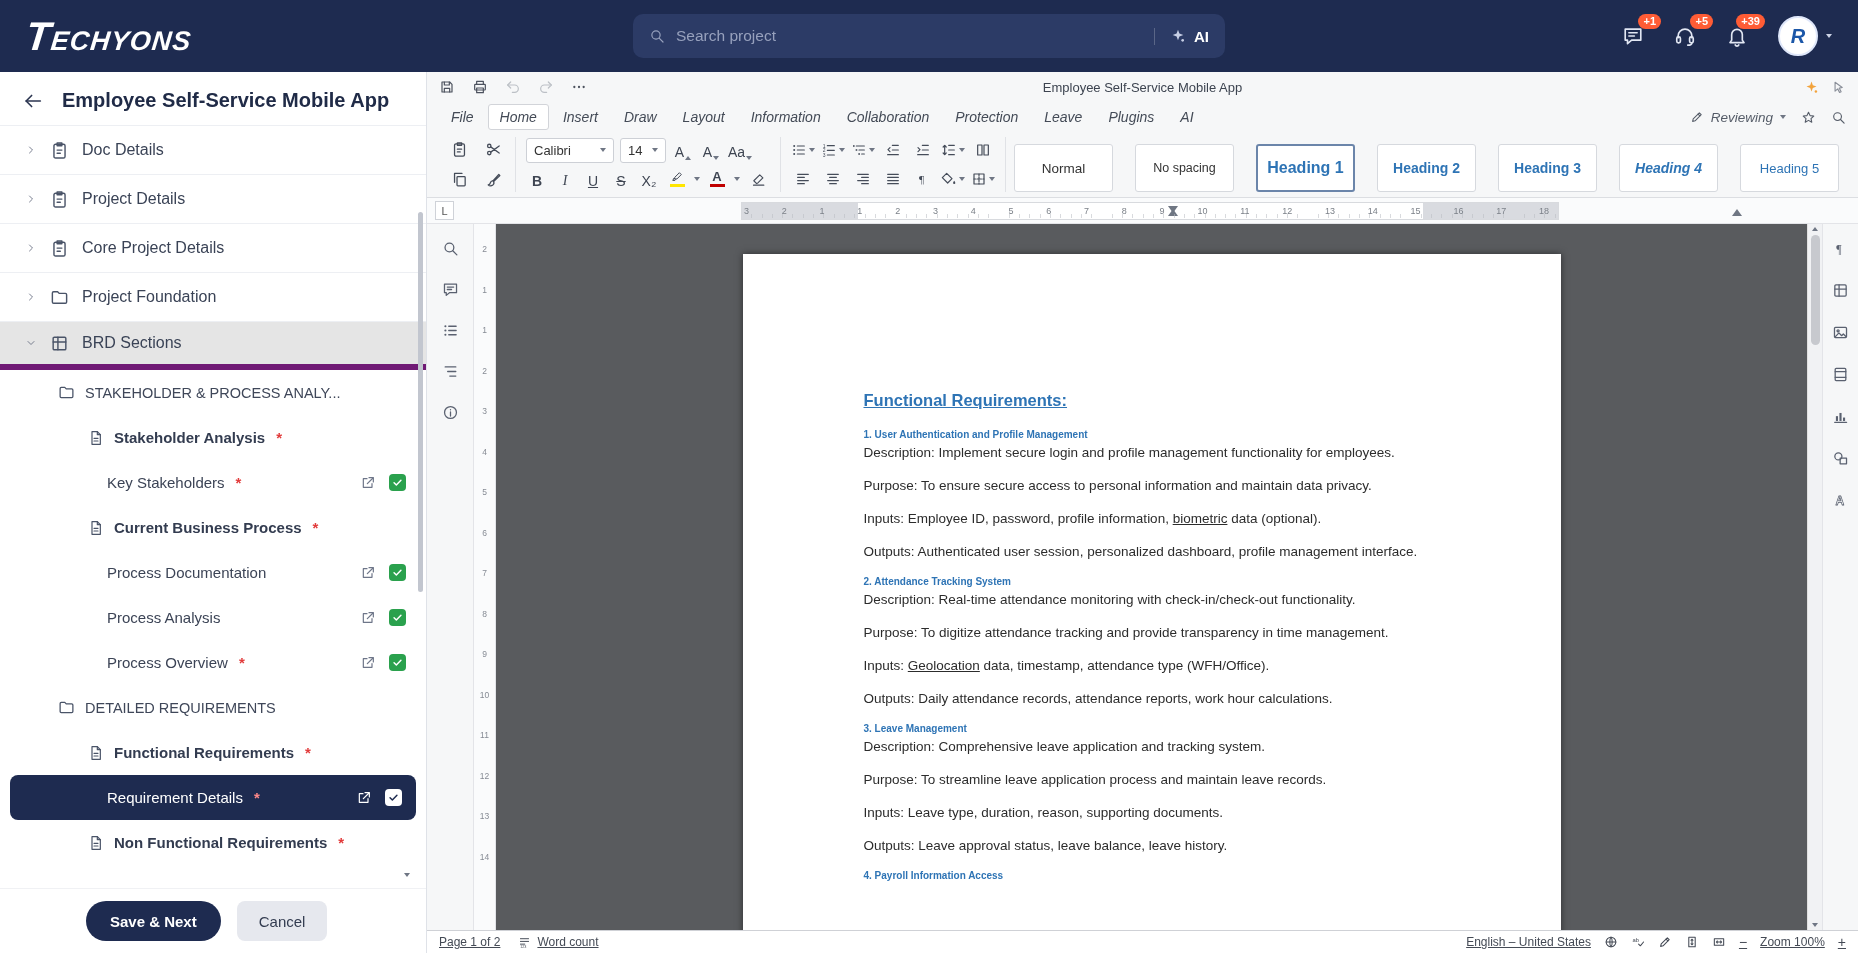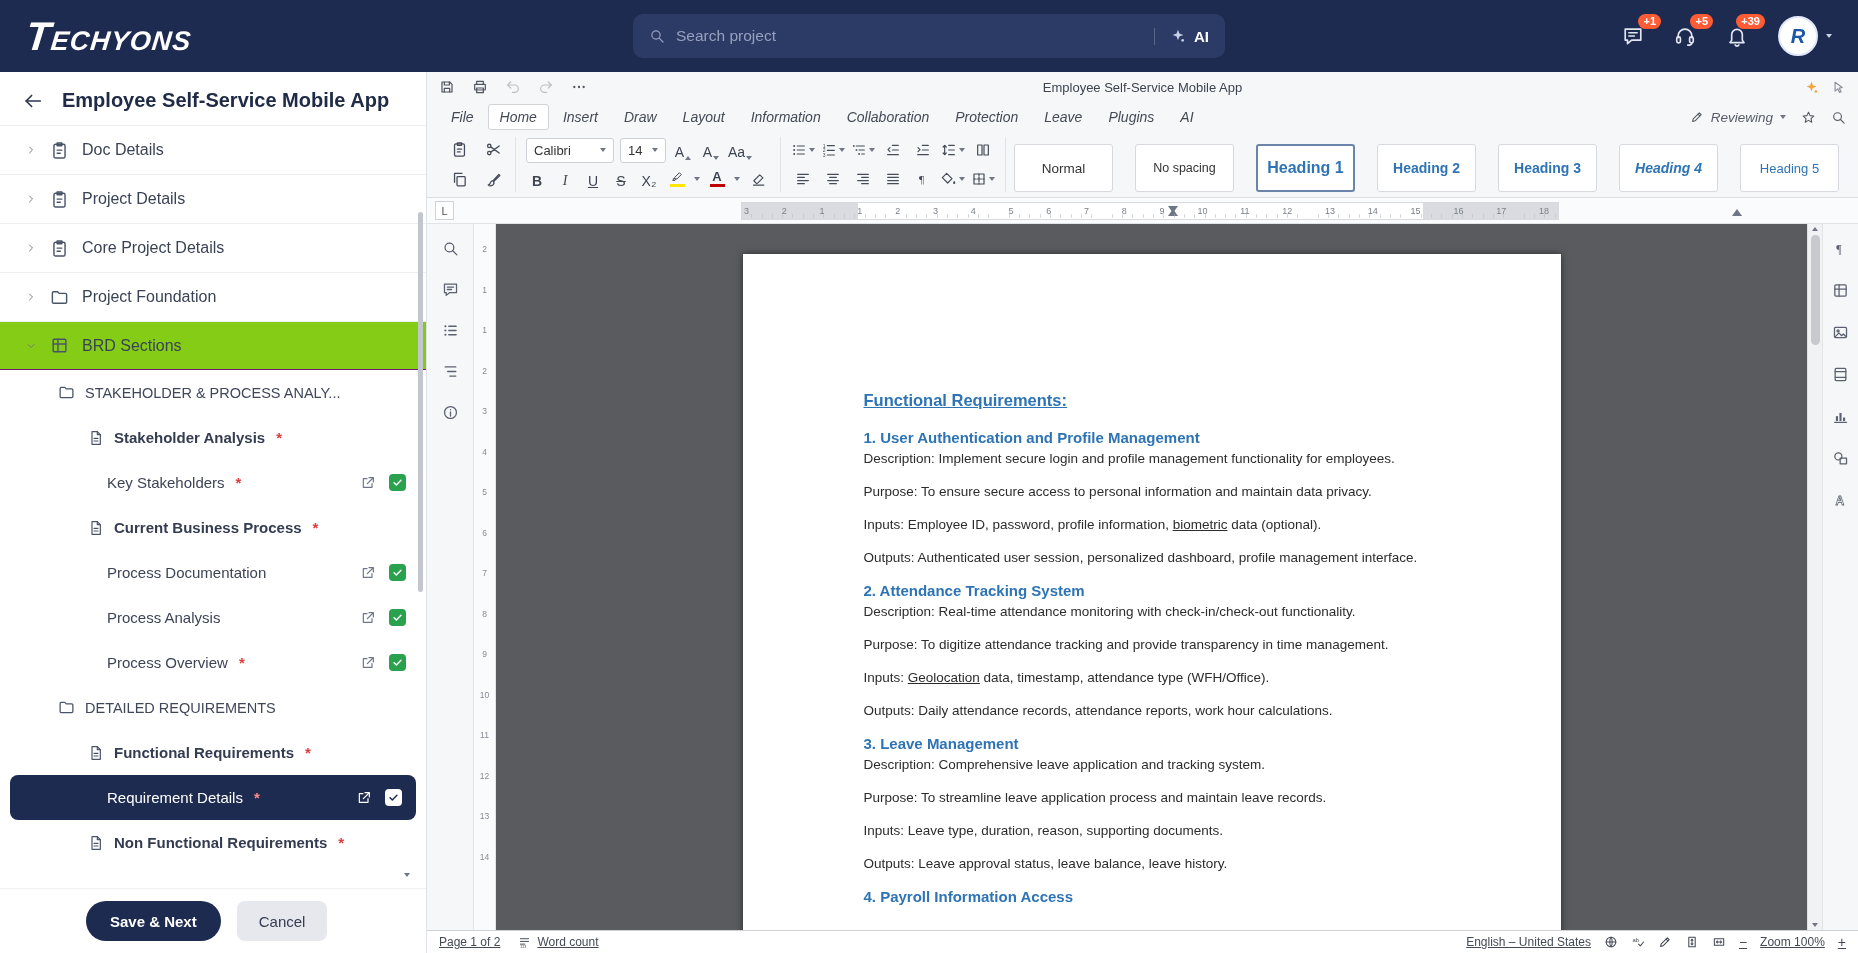--- a/index.html
+++ b/index.html
@@ -33,21 +33,21 @@
   .avatar { width:40px; height:40px; border-radius:50%; background:#fff; color:#1b57a8; display:flex; align-items:center; justify-content:center; font-weight:bold; font-style:italic; font-size:20px; border:2px solid #dfe7fa; }
 
   .main { flex:1; display:flex; min-height:0; }
 
   
   .sidebar { flex:0 0 427px; background:#fff; border-right:1px solid #dfe2e8; display:flex; flex-direction:column; position:relative; }
   .sb-header { display:flex; align-items:center; gap:18px; padding:17px 22px 13px; }
   .sb-header .back { color:#2b3550; cursor:pointer; }
   .sb-title { font-size:20px; font-weight:bold; color:#202b47; }
   .acc-row { flex:0 0 49px; display:flex; align-items:center; gap:13px; padding:0 20px 0 25px; border-top:1px solid #edeff3; font-size:16px; color:#3a4356; font-weight:500; cursor:pointer; }
-  .acc-row.brd { background:#84cc16; border-bottom:1px solid #701a75; }
+  .acc-row.brd { background:#e5e5e5; border-bottom:6px solid #701a75; }
   .acc-chev { color:#6a7183; }
   .acc-ic { color:#4a5468; }
   .tree-row { flex:0 0 45px; display:flex; align-items:center; gap:10px; padding-right:20px; font-size:15px; color:#3c4456; cursor:pointer; }
   .lvl0 { padding-left:58px; font-size:14.5px; color:#3f4759; }
   .lvl1 { padding-left:88px; font-weight:bold; color:#333c50; font-size:15px; }
   .lvl2 { padding-left:107px; }
   .tree-ic { color:#4a5468; flex:0 0 auto; }
   .req { color:var(--required-red,#e23b3b); font-weight:bold; margin-left:1px; }
   .row-end { margin-left:auto; display:flex; align-items:center; gap:13px; }
   .ext { color:#6e7689; cursor:pointer; }
@@ -122,21 +122,21 @@
 
   .workspace { flex:1; display:flex; min-height:0; }
   .left-strip { flex:0 0 47px; background:#f6f7f8; border-right:1px solid #e3e4e8; display:flex; flex-direction:column; align-items:center; padding-top:16px; gap:24px; color:#5a6170; }
   .left-strip > * { cursor:pointer; }
   .vruler { flex:0 0 22px; background:#fafbfc; border-right:1px solid #e3e4e8; position:relative; }
   .vnums { position:absolute; top:20px; left:0; right:0; display:flex; flex-direction:column; align-items:center; font-size:8.5px; color:#868b94; }
   .vnums span { height:40.5px; }
   .canvas { flex:1; background:#595b5e; display:flex; justify-content:center; overflow:hidden; position:relative; }
   .page { width:818px; height:calc(100% - 14px); margin-top:30px; background:#fff; box-shadow:0 0 7px rgba(0,0,0,.5); padding:137px 137px 0 121px; }
   .doc-h1 { color:var(--heading-blue,#2e74b5); font-size:16.5px; font-weight:bold; text-decoration:underline; margin:0 0 19px; }
-  .sec-title { color:var(--heading-blue,#2e74b5); font-size:15px; font-weight:bold; margin:14px 0 3px; }
+  .sec-title { color:var(--heading-blue,#2e74b5); font-size:10px; font-weight:bold; margin:14px 0 3px; }
   .sec:first-of-type .sec-title { margin-top:0; }
   .page p { font-size:13.5px; color:#2c2c2c; line-height:20px; margin:0 0 13px; }
   .mark { text-decoration:underline; }
 
   .vscroll { flex:0 0 15px; background:#f1f2f4; border-left:1px solid #e0e0e0; display:flex; flex-direction:column; align-items:center; padding:3px 0; }
   .vs-thumb { width:9px; height:110px; background:#c7c9ce; border-radius:5px; margin-top:4px; cursor:pointer; }
   .vs-bot { margin-top:auto; }
   .right-strip { flex:0 0 36px; background:#f6f7f8; border-left:1px solid #e3e4e8; display:flex; flex-direction:column; align-items:center; padding-top:16px; gap:25px; color:#5a6170; }
   .right-strip > * { cursor:pointer; }
 

